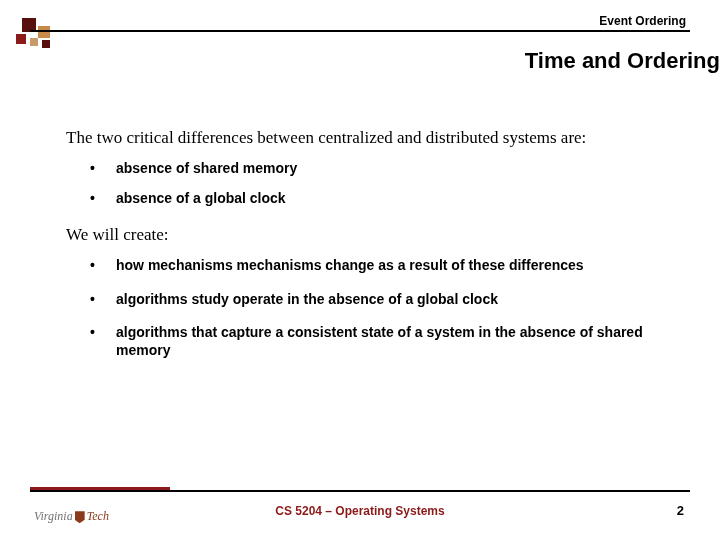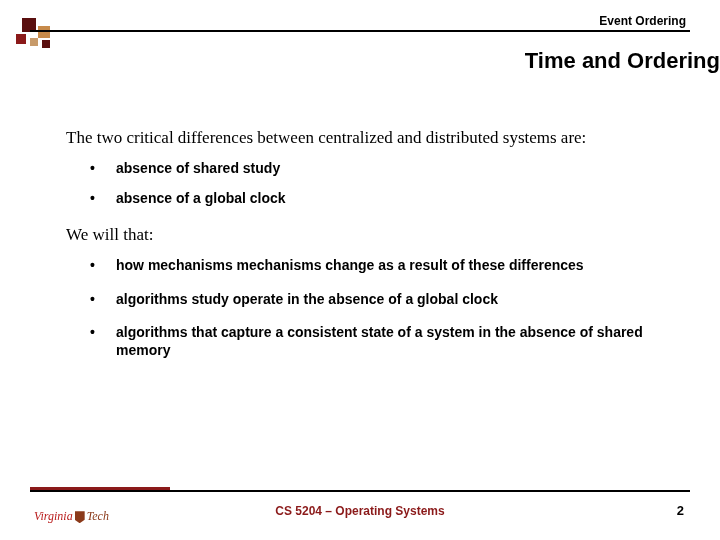--- a/index.html
+++ b/index.html
@@ -124,21 +124,21 @@
   .logo {
     position: absolute;
     bottom: 16px;
     left: 34px;
     font-family: Georgia, serif;
     font-size: 12px;
     color: #333;
   }
   .logo .v {
     font-style: italic;
-    color: #b91c1c;
+    color: #737373;
   }
   .logo .t {
     font-style: italic;
     color: #8B3A1A;
   }
   .logo .shield {
     display: inline-block;
     width: 10px;
     height: 12px;
     background: #8B3A1A;
@@ -159,26 +159,26 @@
 </div>
 
 <div class="header-label">Event Ordering</div>
 <div class="header-bar"></div>
 
 <div class="slide-title">Time and Ordering</div>
 
 <div class="content">
   <div class="intro">The two critical differences between centralized and distributed systems are:</div>
   <ul class="bullets">
-    <li>absence of shared study</li>
+    <li>absence of shared memory</li>
     <li>absence of a global clock</li>
   </ul>
 
   <div class="section2">
-    <div class="intro">We will that:</div>
+    <div class="intro">We will create:</div>
     <ul class="bullets">
       <li>how mechanisms mechanisms change as a result of these differences</li>
       <li>algorithms study operate in the absence of a global clock</li>
       <li>algorithms that capture a consistent state of a system in the absence of shared memory</li>
     </ul>
   </div>
 </div>
 
 <div class="footer-accent"></div>
 <div class="footer-bar"></div>

